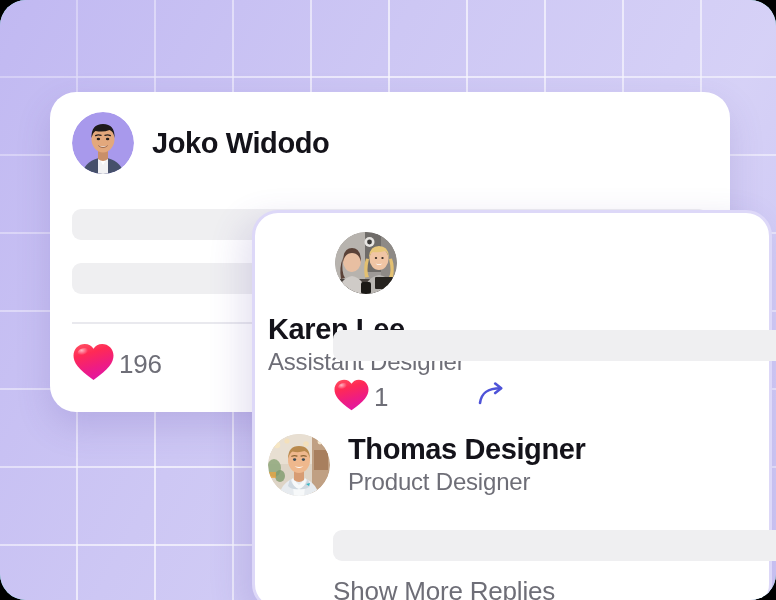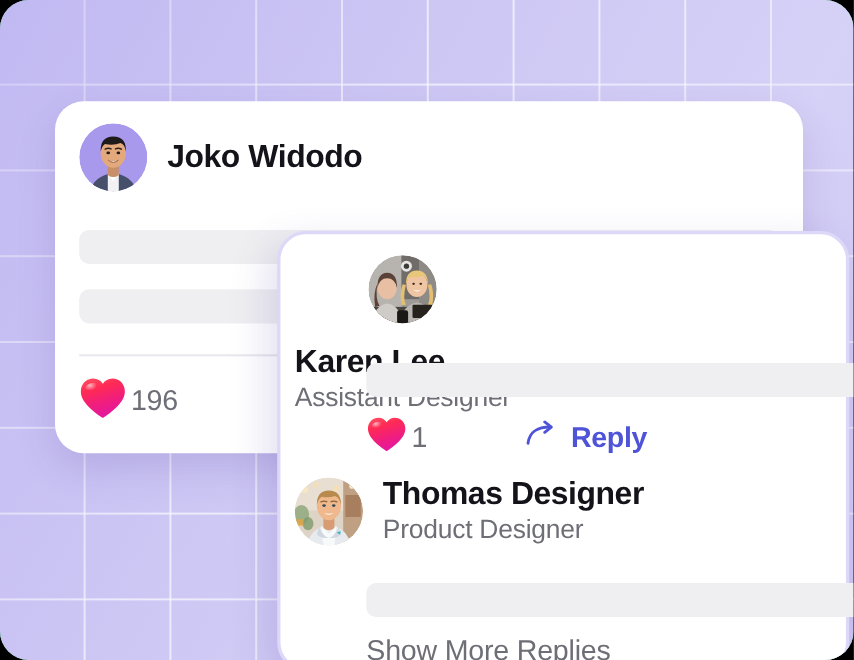--- a/index.html
+++ b/index.html
@@ -11,21 +11,21 @@
     font-family: "Liberation Sans", sans-serif;
     overflow: hidden;
   }
 
   #stage {
     position: relative;
     width: 776px;
     height: 600px;
     border-radius: 26px;
     overflow: hidden;
-    background: #22c55e;
+    background: #5eead4;
   }
 
   
   .bg-grid {
     position: absolute;
     inset: 0;
     background-color: #cdc7f4;
     background-image:
       linear-gradient(to right, rgba(255,255,255,.72) 2px, transparent 2px),
       linear-gradient(to bottom, rgba(255,255,255,.72) 2px, transparent 2px);
@@ -315,21 +315,20 @@
         <span class="count">1</span>
       </div>
 
       <div class="reply-link">
         <span>
           <svg width="30" height="26" viewBox="0 0 30 26" fill="none" aria-hidden="true">
             <path d="M2 21 C3.5 10 10.5 6.2 22.5 6.2" stroke="#4e53d8" stroke-width="2.6" stroke-linecap="round" fill="none"></path>
             <path d="M17.2 1.6 L23.2 6.3 L17.2 11" stroke="#4e53d8" stroke-width="2.6" stroke-linecap="round" stroke-linejoin="round" fill="none"></path>
           </svg>
         </span>
-        <span class="reply-label">Reply</span>
       </div>
 
     </div>
 
     <div class="user-row" id="c2-user-b">
       <div class="avatar" style="width:62px;height:62px;">
         <svg viewBox="0 0 62 62" width="62" height="62" aria-hidden="true">
           <defs>
               <clipPath id="clipC">
                 <circle cx="31" cy="31" r="31"></circle>

